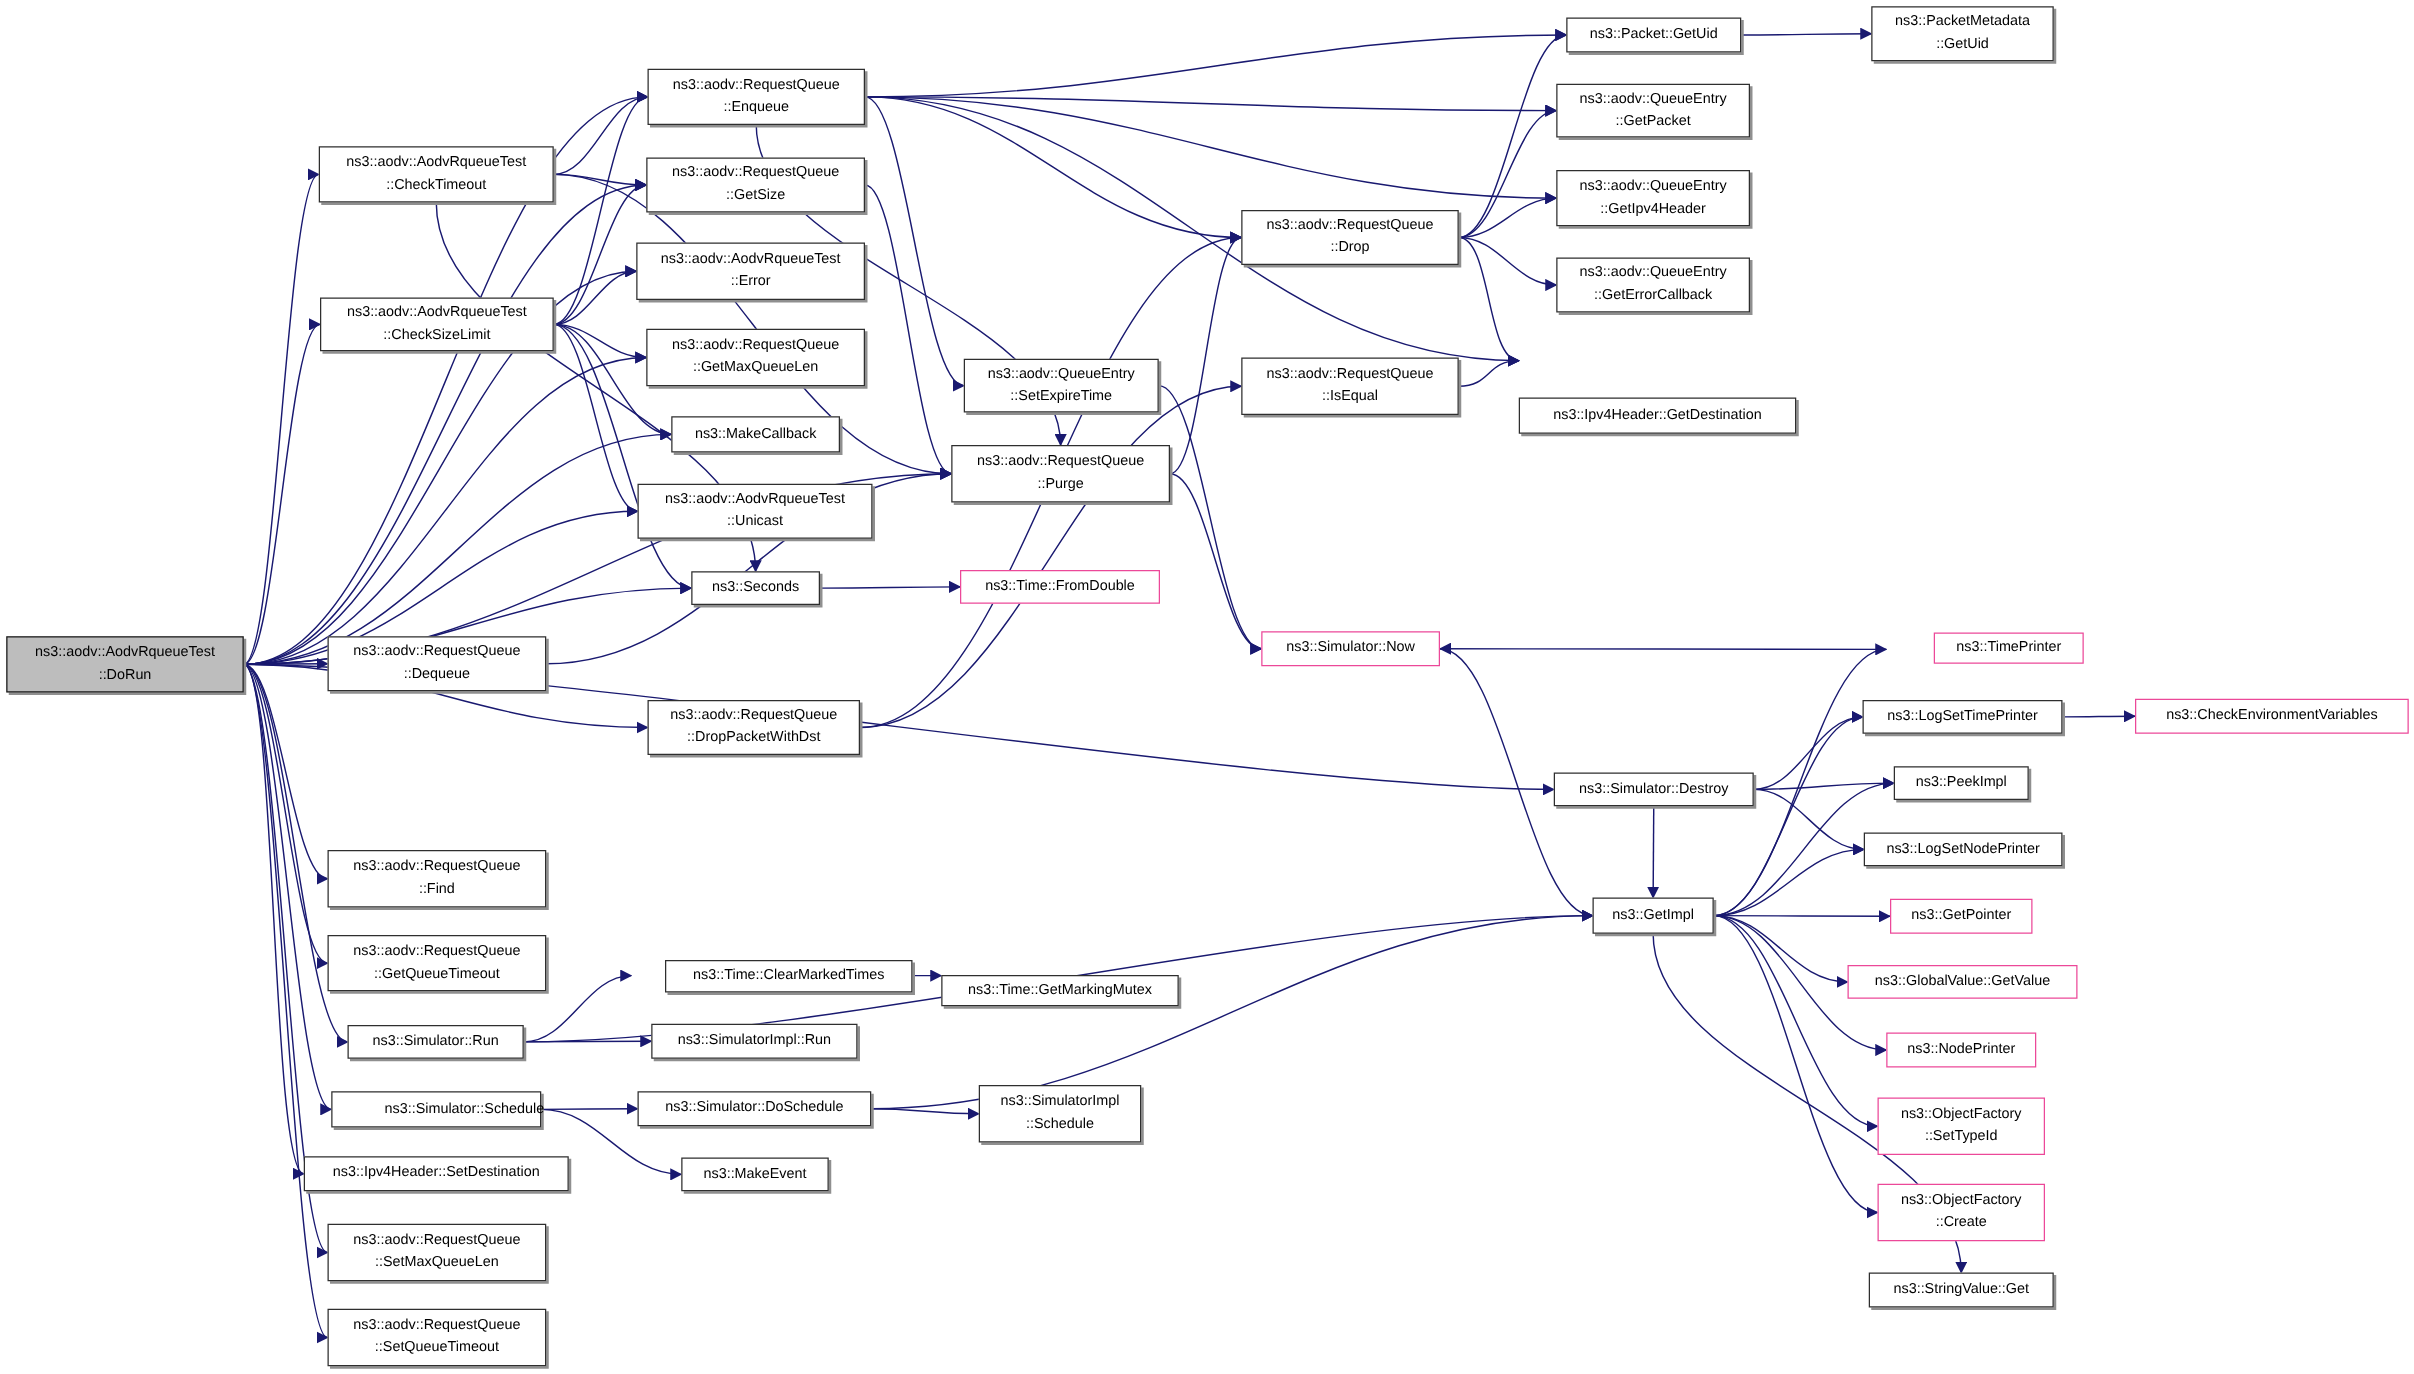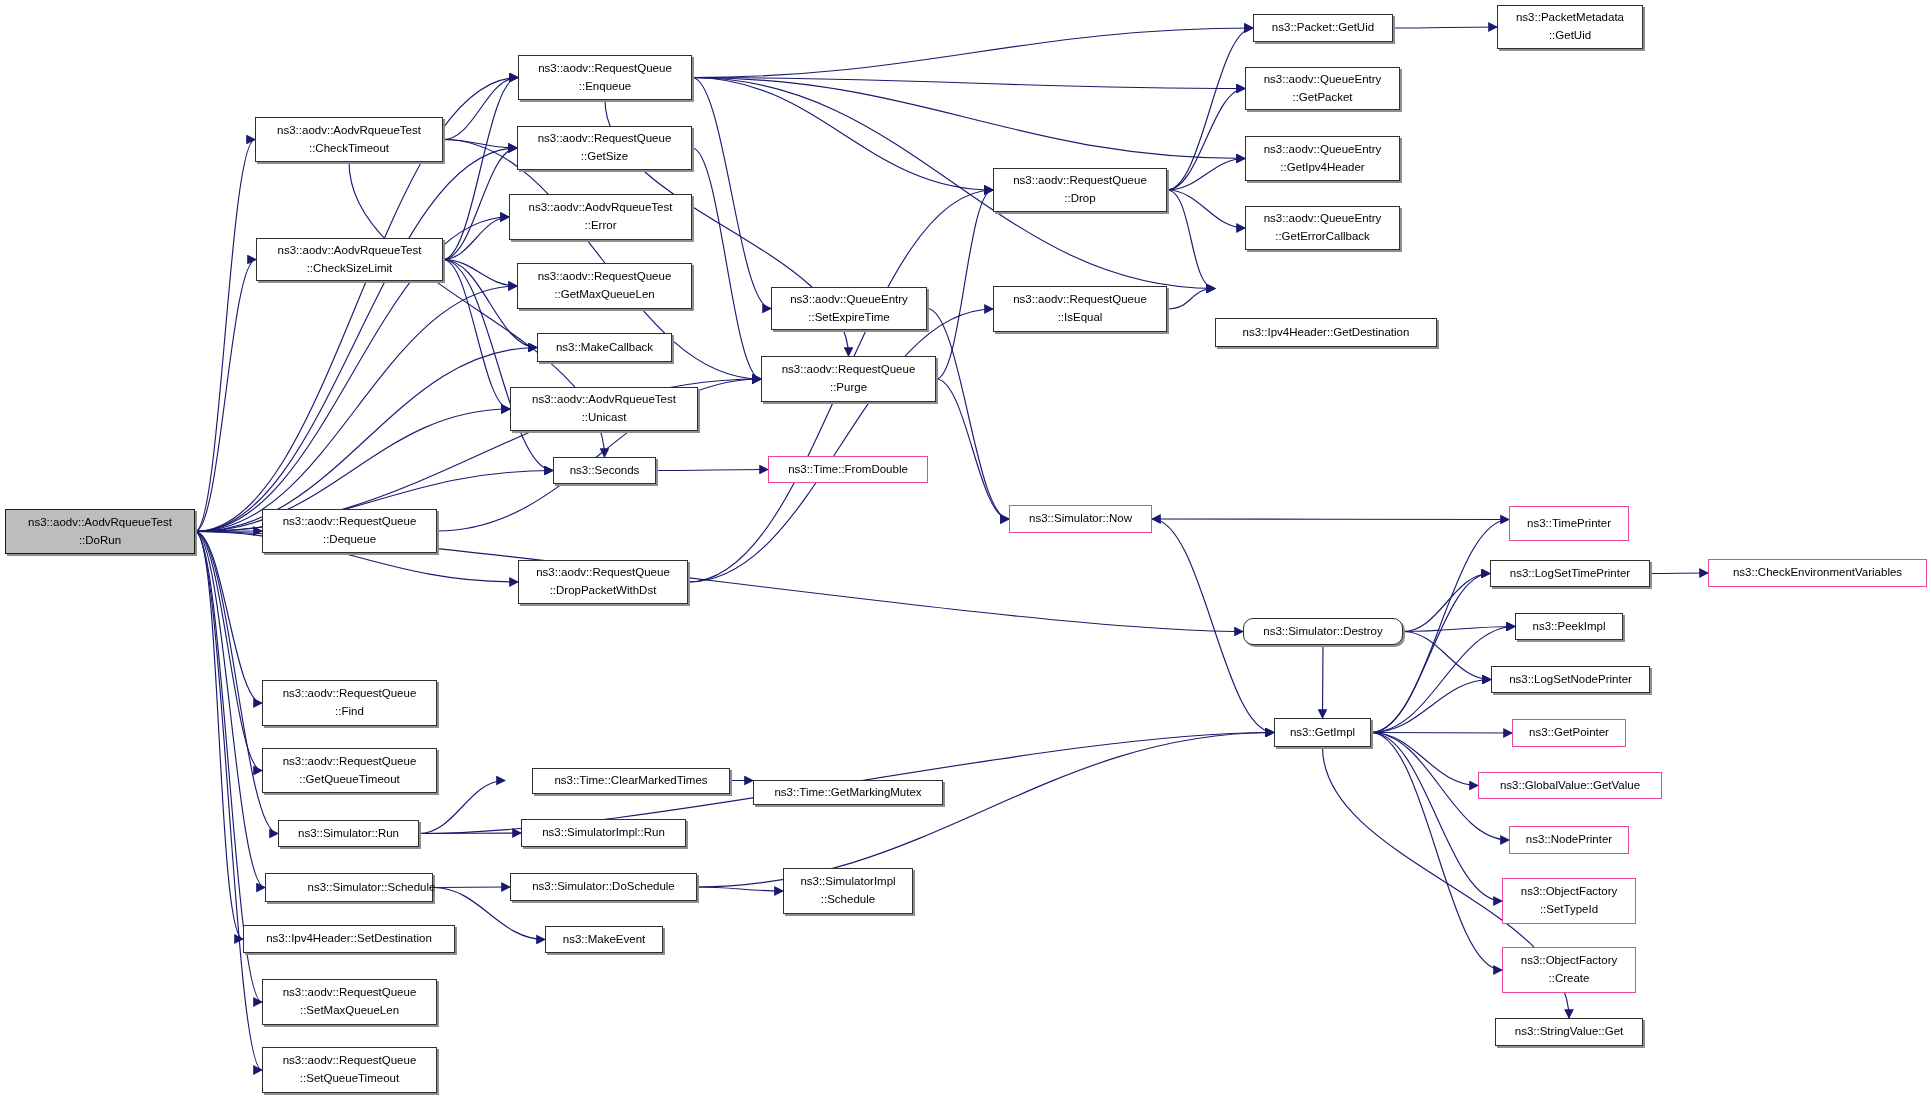--- a/index.html
+++ b/index.html
@@ -208,21 +208,21 @@
       <div class="line">ns3::aodv::RequestQueue</div>
       <div class="line">::Drop</div>
     </div>
     <div class="node" style="left: 993px; top: 286px; width: 174px; height: 46px;">
       <div class="line">ns3::aodv::RequestQueue</div>
       <div class="line">::IsEqual</div>
     </div>
     <div class="node red" style="left: 1009px; top: 505px; width: 143px; height: 28px;">
       <div class="line">ns3::Simulator::Now</div>
     </div>
-    <div class="node" style="left: 1243px; top: 618px; width: 160px; height: 27px; border-radius: 10px;">
+    <div class="node" style="left: 1243px; top: 618px; width: 160px; height: 27px;">
       <div class="line">ns3::Simulator::Destroy</div>
     </div>
     <div class="node" style="left: 1274px; top: 718px; width: 97px; height: 29px; align-items: center;">
       <div class="line">ns3::GetImpl</div>
     </div>
     <div class="node" style="left: 1253px; top: 14px; width: 140px; height: 28px;">
       <div class="line">ns3::Packet::GetUid</div>
     </div>
     <div class="node" style="left: 1245px; top: 67px; width: 155px; height: 43px;">
       <div class="line">ns3::aodv::QueueEntry</div>
@@ -236,21 +236,21 @@
       <div class="line">ns3::aodv::QueueEntry</div>
       <div class="line">::GetErrorCallback</div>
     </div>
     <div class="node" style="left: 1215px; top: 274px; width: 222px; height: 29px; margin-top: 44px;">
       <div class="line">ns3::Ipv4Header::GetDestination</div>
     </div>
     <div class="node" style="left: 1497px; top: 5px; width: 146px; height: 44px;">
       <div class="line">ns3::PacketMetadata</div>
       <div class="line">::GetUid</div>
     </div>
-    <div class="node red" style="left: 1509px; top: 506px; width: 120px; height: 35px;">
+    <div class="node red" style="left: 1547px; top: 506px; width: 120px; height: 25px;">
       <div class="line">ns3::TimePrinter</div>
     </div>
     <div class="node" style="left: 1490px; top: 560px; width: 160px; height: 27px;">
       <div class="line">ns3::LogSetTimePrinter</div>
     </div>
     <div class="node red" style="left: 1708px; top: 559px; width: 219px; height: 28px;">
       <div class="line">ns3::CheckEnvironmentVariables</div>
     </div>
     <div class="node" style="left: 1515px; top: 613px; width: 108px; height: 27px;">
       <div class="line">ns3::PeekImpl</div>

